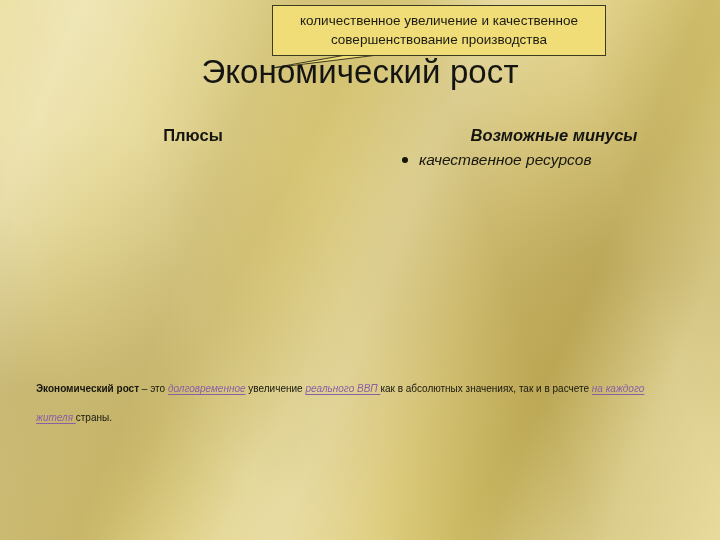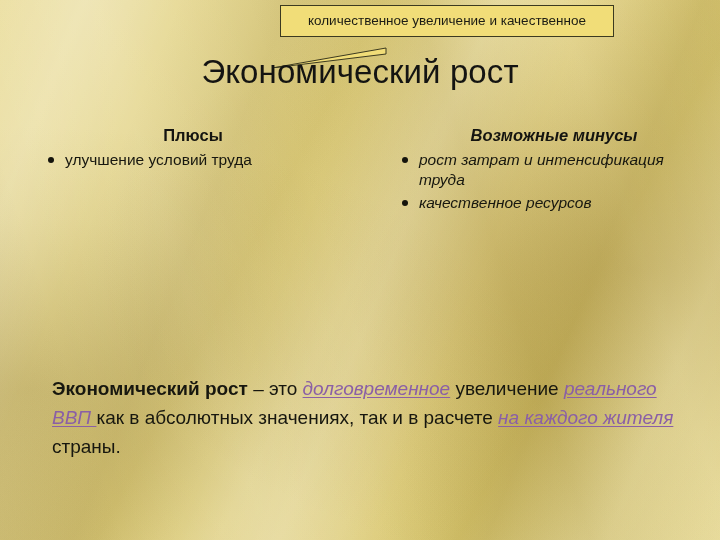--- a/index.html
+++ b/index.html
@@ -84,21 +84,20 @@
     left: 272px;
     top: 5px;
     width: 334px;
     box-sizing: border-box;
     background: #f1dd78;
     border: 1px solid #3c3a20;
     padding: 5px 6px 6px 6px;
     text-align: center;
     z-index: 4;
     box-shadow: 0 0 0 0 rgba(0,0,0,0);
-    margin-left: 8px;
   }
   #callout-box .cl {
     display: block;
     font-size: 13.5px;
     line-height: 19px;
     color: #1c1c14;
     white-space: nowrap;
   }
 
   
@@ -160,24 +159,24 @@
     top: 7px;
     width: 6px;
     height: 6px;
     border-radius: 50%;
     background: #14140c;
   }
 
   
   #definition {
     position: absolute;
-    left: 52px;
+    left: 36px;
     top: 374px;
     width: 648px;
-    font-size: 19px;
+    font-size: 10px;
     line-height: 29px;
     color: #17170f;
     z-index: 3;
   }
   #definition .term { font-weight: bold; }
   #definition .lnk {
     color: #8a5fa6;
     font-style: italic;
     text-decoration: underline;
     text-underline-offset: 2px;
@@ -187,37 +186,36 @@
 <body>
 
 <div id="slide">
 
   <svg id="callout-tail" viewBox="0 0 120 22" preserveAspectRatio="none" aria-hidden="true">
     <polygon points="4,22 118,2 118,8" fill="#f1dd78" stroke="#3c3a20" stroke-width="1"></polygon>
   </svg>
 
   <div id="callout-box">
     <span class="cl">количественное увеличение и качественное</span>
+    <span class="cl">совершенствование производства</span>
   </div>
 
   <div id="page-title">Экономический рост</div>
 
   <div id="columns">
 
     <div class="col left">
       <div class="col-heading">Плюсы</div>
       <ul class="bullets">
-        <li>улучшение условий труда</li>
       </ul>
     </div>
 
     <div class="col right">
       <div class="col-heading">Возможные минусы</div>
       <ul class="bullets">
-        <li>рост затрат и интенсификация труда</li>
         <li>качественное ресурсов</li>
       </ul>
     </div>
 
   </div>
 
   <div id="definition">
     <span class="term">Экономический рост</span><span> – это </span><span class="lnk">долговременное</span><span> увеличение </span><span class="lnk">реального ВВП </span><span> как в абсолютных значениях, так и в расчете </span><span class="lnk">на каждого жителя </span><span>страны.</span>
   </div>
 

